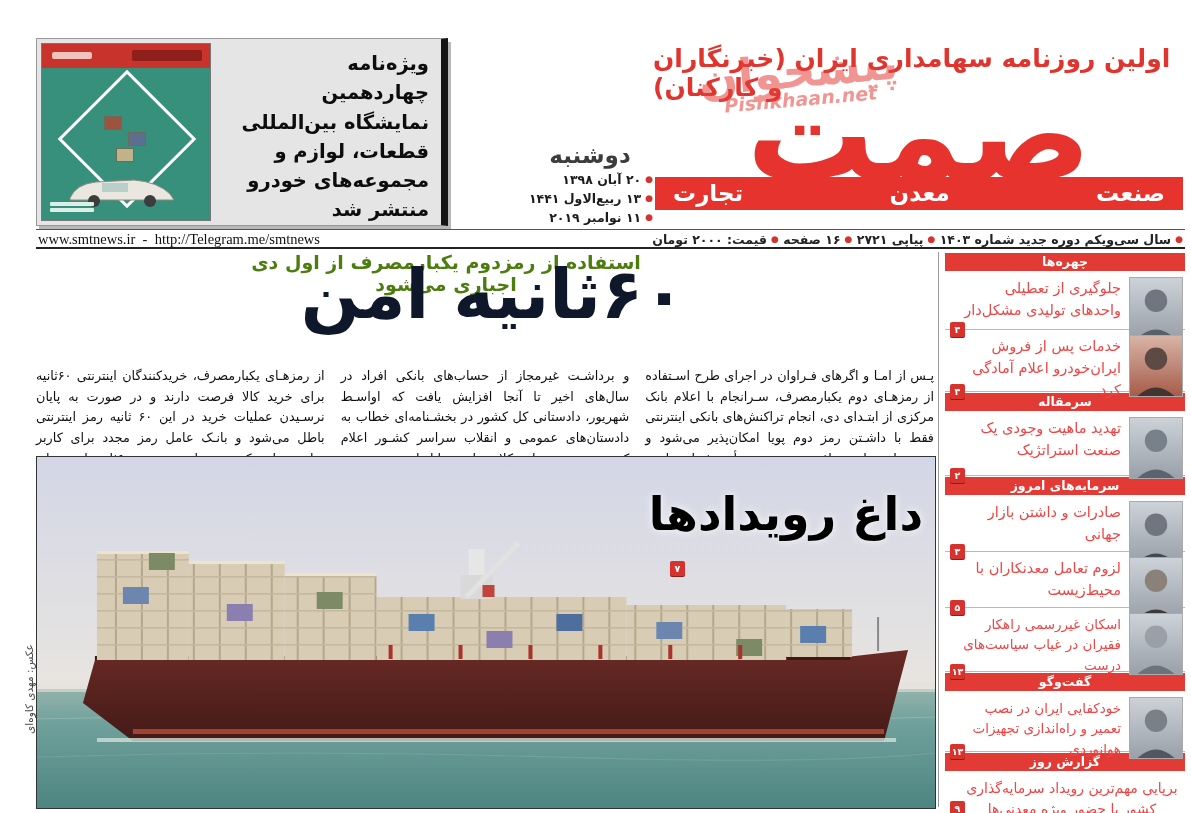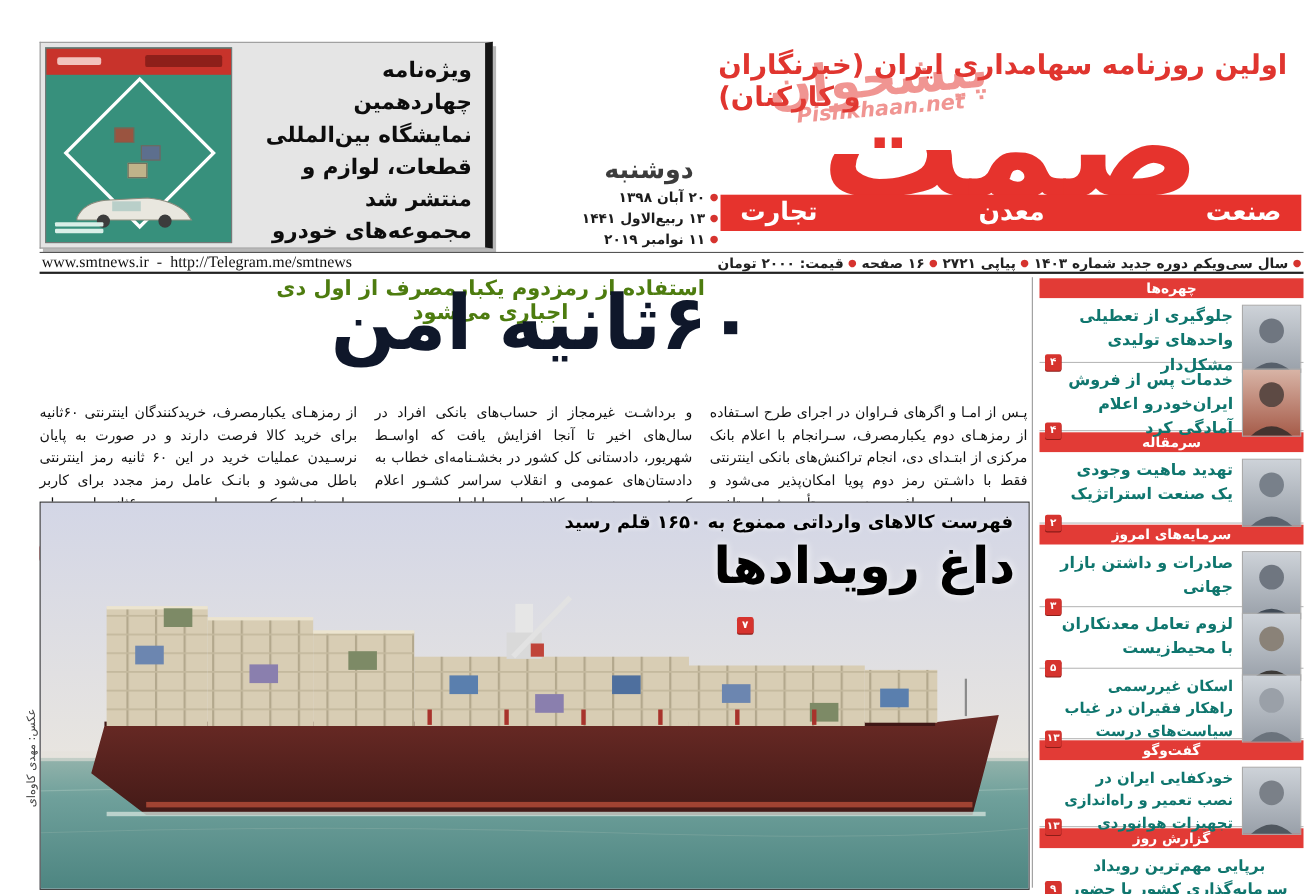--- a/index.html
+++ b/index.html
@@ -68,21 +68,21 @@
   .vdiv{position:absolute;right:252px;top:252px;bottom:6px;width:1px;background:#999;}
   .sidebar{position:absolute;right:6px;top:252px;width:240px;direction:rtl;}
   .sbar{height:18px;background:#e23b36;color:#fff;font-size:12.5px;font-weight:bold;text-align:center;
         line-height:18px;margin:1px 0;}
   .sitem{position:relative;display:flex;gap:8px;border-bottom:1px solid #b9b9b9;box-sizing:border-box;
          padding:5px 2px 10px 16px;}
   .sphoto{width:52px;height:60px;flex:none;border:1px solid #aaa;background:linear-gradient(#cdd2d8,#99a0a9);
           position:relative;overflow:hidden;}
   .sphoto.tint{background:linear-gradient(#d8b4a6,#a65c4a);}
   .sphoto svg{position:absolute;left:0;top:4px;width:100%;height:100%;}
-  .stext{flex:1;font-size:14.5px;font-weight:bold;line-height:1.5;text-align:right;color:#0f766e;padding-top:1px;}
+  .stext{flex:1;font-size:14.5px;font-weight:normal;line-height:1.5;text-align:right;color:#ef4444;padding-top:1px;}
   .sbadge{position:absolute;left:5px;bottom:-8px;z-index:2;}
   .sitem.center{justify-content:center;}
   .sitem.center .stext{text-align:center;}
 </style>
 </head>
 <body>
 
 <div class="page">
 
   <div class="promo">
@@ -104,22 +104,22 @@
       <div class="cover-lines">
           <span></span>
           <span></span>
         </div>
     </div>
     <div class="promo-text">
       <div>ویژه‌نامه</div>
       <div>چهاردهمین</div>
       <div>نمایشگاه بین‌المللی</div>
       <div>قطعات، لوازم و</div>
+      <div>مجموعه‌های خودرو</div>
       <div>منتشر شد</div>
-      <div>مجموعه‌های خودرو</div>
     </div>
   </div>
 
   <div class="tagline">اولین روزنامه سهامداری ایران (خبرنگاران و کارکنان)</div>
   <div class="logo">
     <div class="logo-word">صمت</div>
     <div class="logo-band">
       <span>صنعت</span>
       <span>معدن</span>
       <span>تجارت</span>
@@ -224,21 +224,20 @@
       <rect x="446" y="128" width="12" height="12" fill="#c0443a"></rect>
       <line x1="842" y1="160" x2="842" y2="194" stroke="#8a8a8a" stroke-width="2"></line>
 
       <rect x="352" y="188" width="4" height="14" fill="#a8332c"></rect>
       <rect x="422" y="188" width="4" height="14" fill="#a8332c"></rect>
       <rect x="492" y="188" width="4" height="14" fill="#a8332c"></rect>
       <rect x="562" y="188" width="4" height="14" fill="#a8332c"></rect>
       <rect x="632" y="188" width="4" height="14" fill="#a8332c"></rect>
       <rect x="702" y="188" width="4" height="14" fill="#a8332c"></rect>
     </svg>
-    <div class="photo-kicker">فهرست کالاهای وارداتی ممنوع به ۱۶۵۰ قلم رسید</div>
     <div class="photo-headline">داغ رویداد‌ها</div>
     <span class="pgbadge photo-badge">۷</span>
     <div class="credit">عکس: مهدی کاوه‌ای</div>
   </div>
 
   <div class="vdiv"></div>
   <div class="sidebar">
 
     <div class="sbar">چهره‌ها</div>
     <div class="sitem" style="height:58px">

